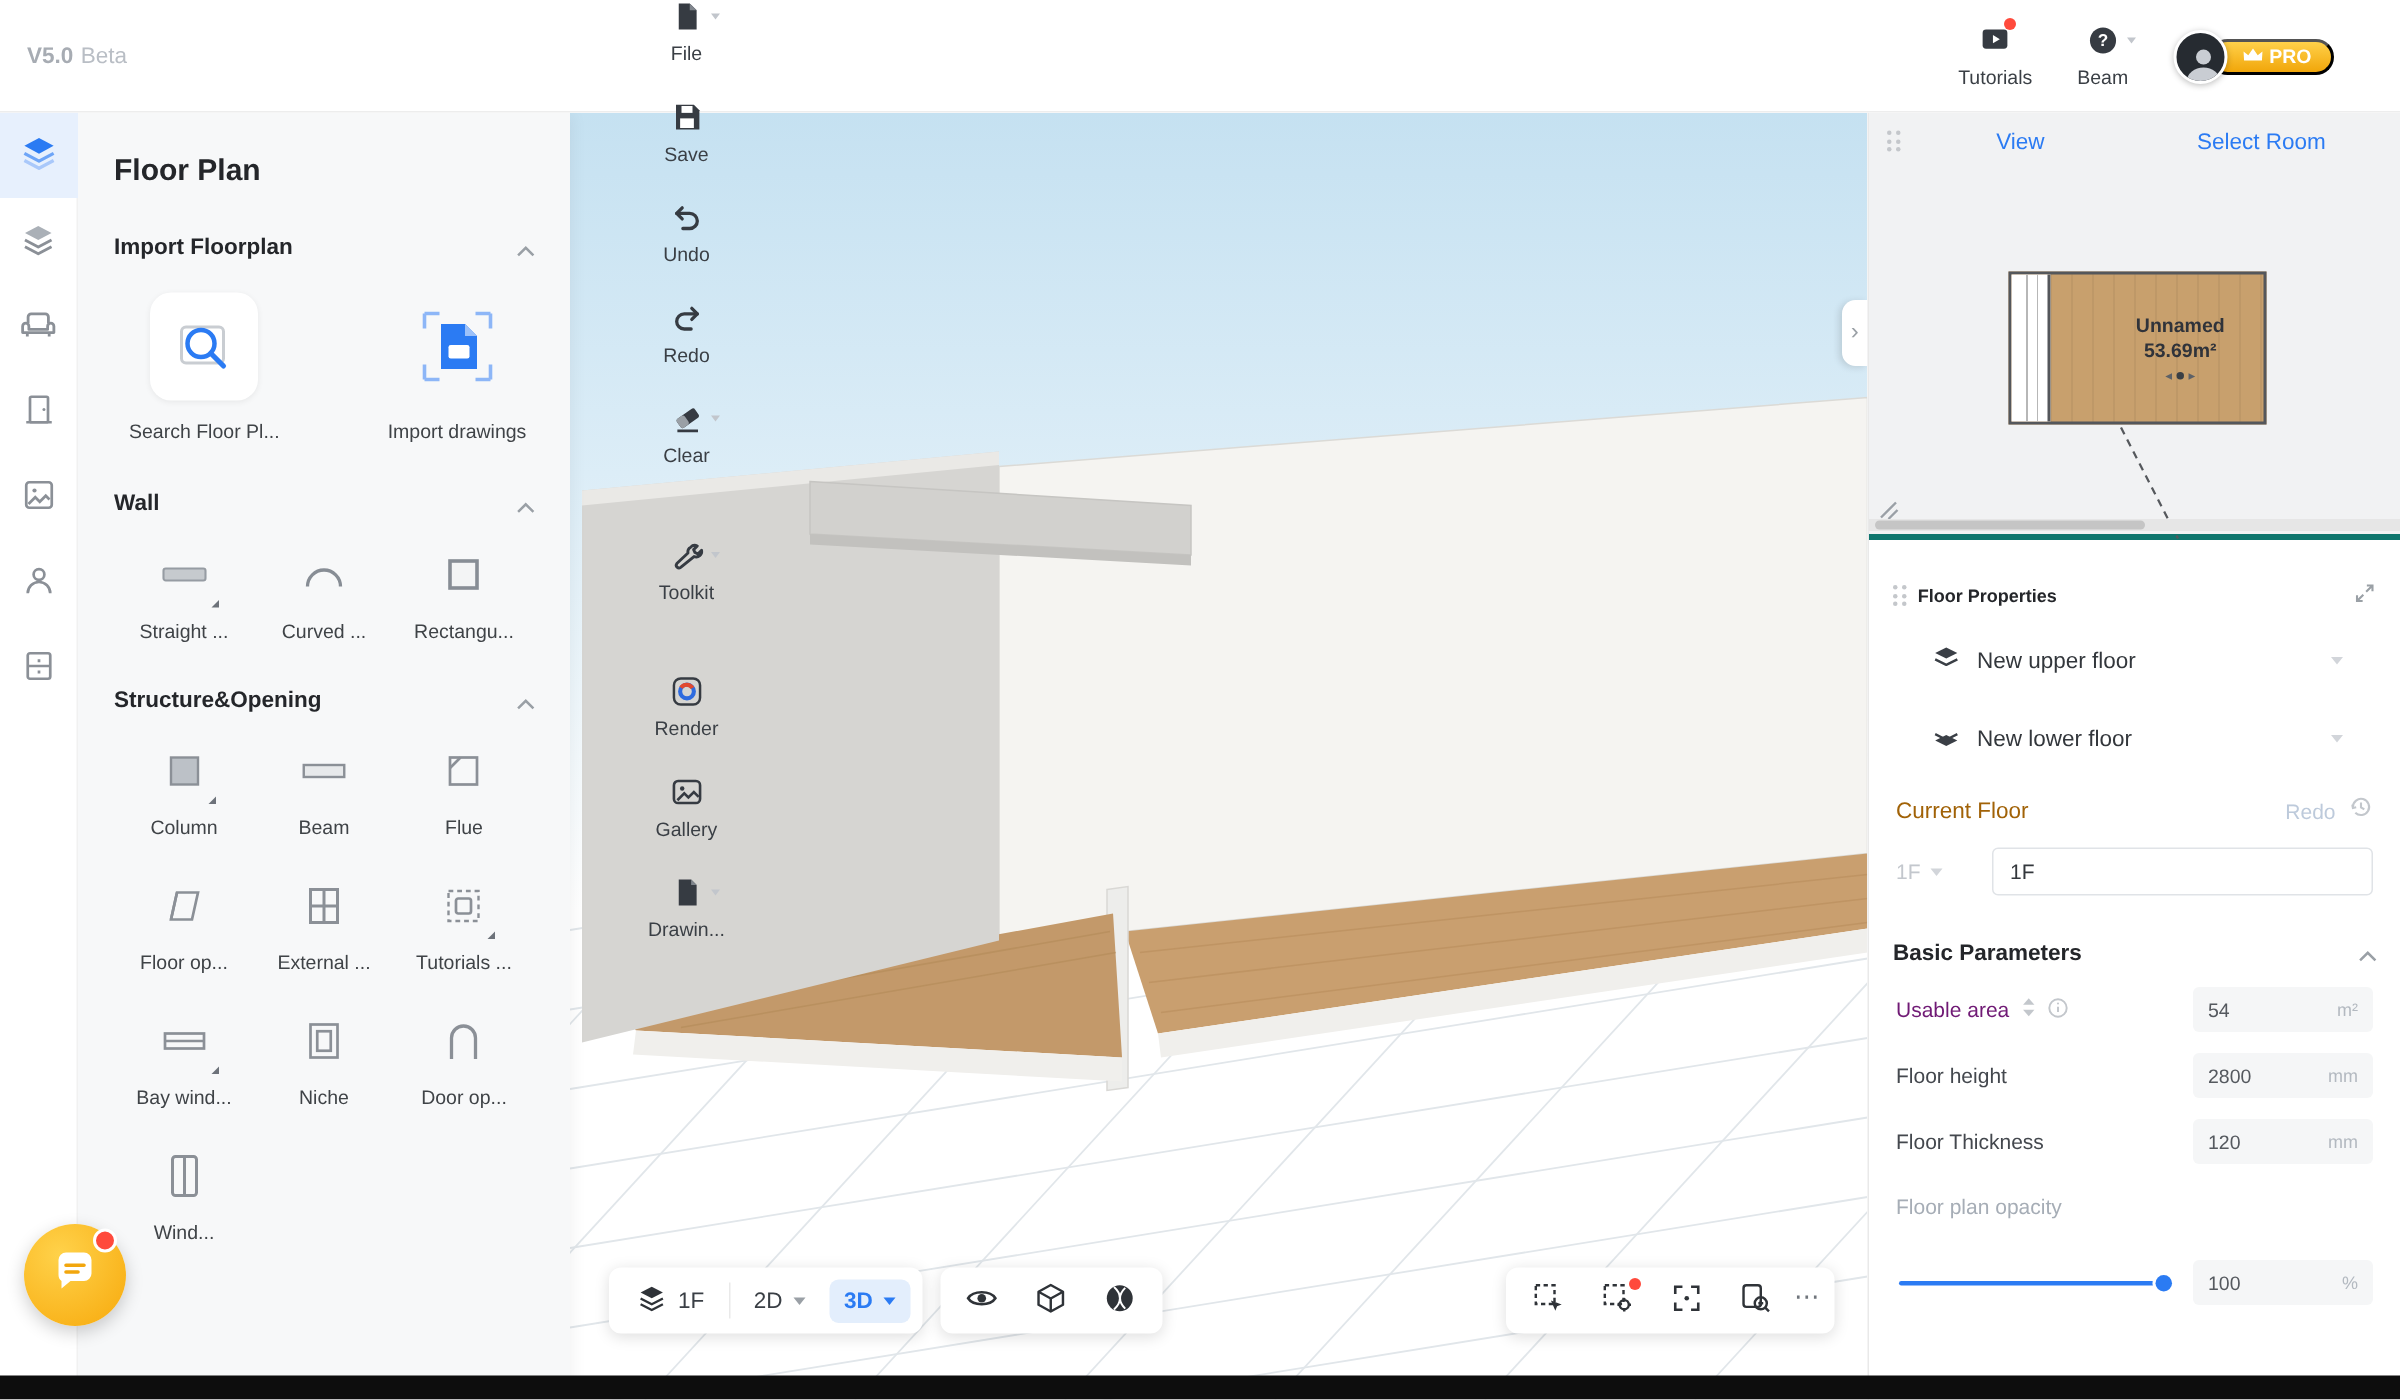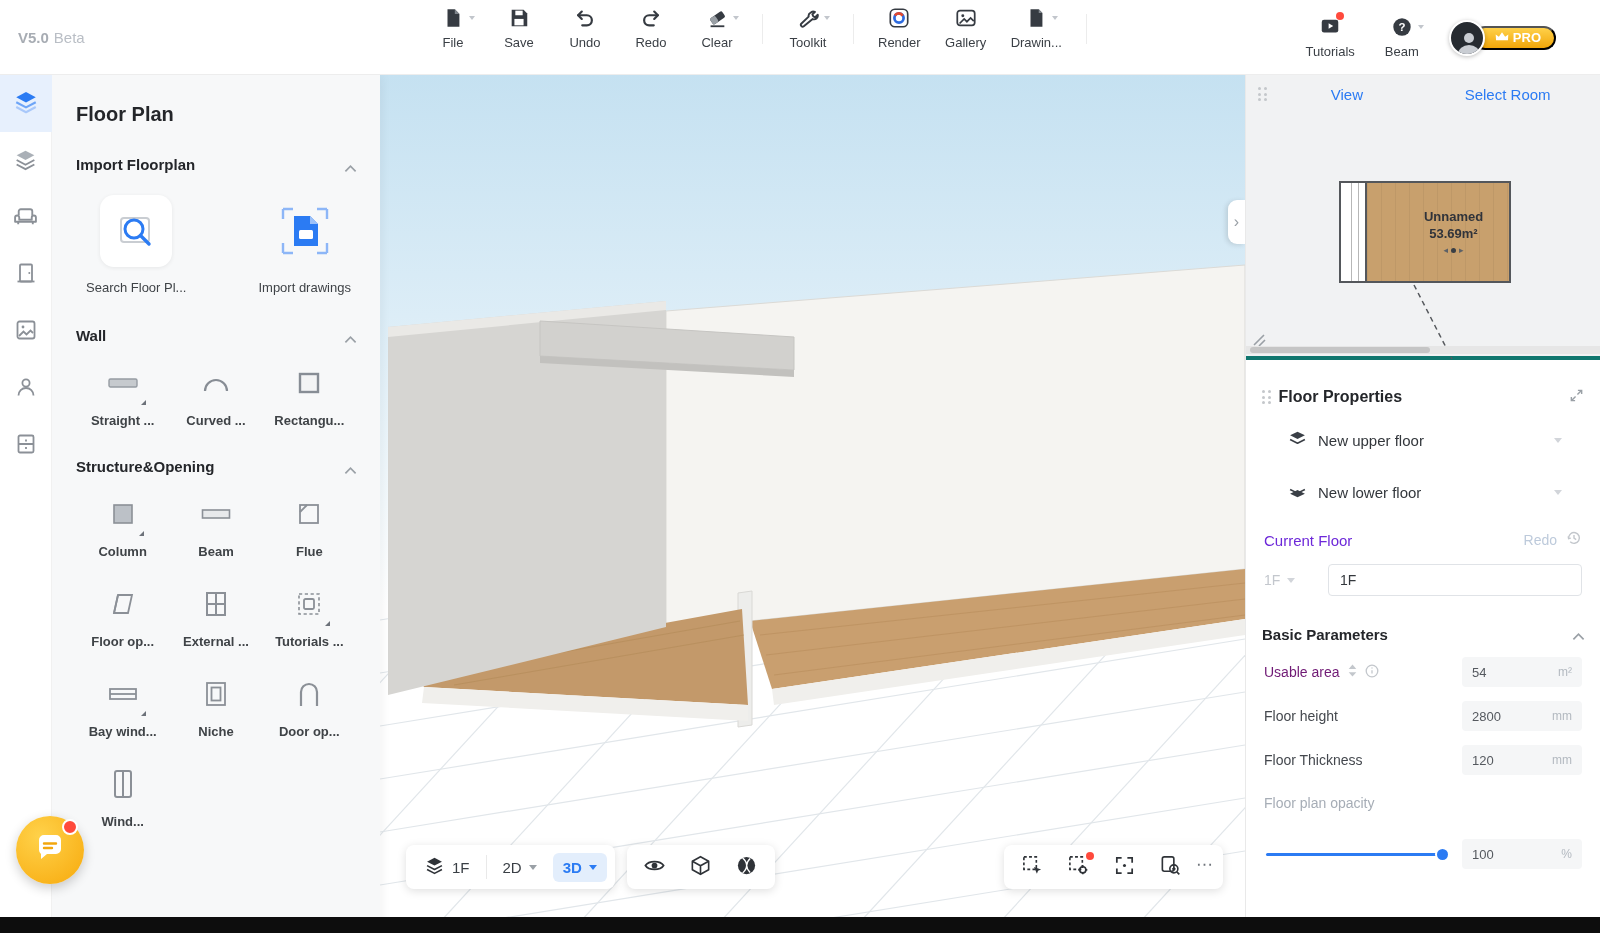--- a/index.html
+++ b/index.html
@@ -3,21 +3,21 @@
 <meta charset="utf-8">
 <style>
   * { margin:0; padding:0; box-sizing:border-box; }
   html,body { width:1600px; height:933px; overflow:hidden; }
   body { position:relative; font-family:"Liberation Sans",sans-serif; background:#fff; }
 
   
   .topbar { position:absolute; left:0; top:0; width:1600px; height:75px; background:#fff; border-bottom:1px solid #ededed; z-index:30; }
   .version { position:absolute; left:18px; top:29px; font-size:15px; font-weight:bold; color:#a7acb3; }
   .version .beta { font-weight:normal; color:#b9bec5; margin-left:5px; }
-  .tb-center { position:absolute; left:432px; top:0; height:57px; display:flex; align-items:center; gap:24px; }
+  .tb-center { position:absolute; left:432px; top:0; height:57px; display:flex; align-items:center; gap:24px;flex-direction:column; }
   .tool { display:flex; flex-direction:column; align-items:center; gap:4px; min-width:42px; cursor:pointer; background:none; border:none; font-family:inherit; }
   .tool-top { position:relative; height:24px; display:flex; align-items:center; }
   .caret { position:absolute; right:-11px; top:9px; width:0; height:0; border-left:3.5px solid transparent; border-right:3.5px solid transparent; border-top:4.5px solid #c2c6cc; }
   .tool-label { font-size:13px; color:#3a3f45; white-space:nowrap; }
   .tb-sep { width:1px; height:30px; background:#ececec; }
   .tb-right { position:absolute; right:44px; top:0; height:75px; display:flex; align-items:center; gap:26px; }
   .reddot { position:absolute; right:-3px; top:-4px; width:8px; height:8px; border-radius:50%; background:#ff4a3c; }
   .pro-wrap { display:flex; align-items:center; }
   .avatar { width:36px; height:36px; border-radius:50%; background:#262b31; border:2px solid #fff; box-shadow:0 1px 4px rgba(0,0,0,.25); z-index:2; position:relative; overflow:hidden; }
   .avatar svg { position:absolute; left:4px; top:6px; }
@@ -33,21 +33,21 @@
   .panel-title { font-size:20px; font-weight:bold; color:#24262a; }
   .section-header { display:flex; justify-content:space-between; align-items:center; margin:30px 0 20px; cursor:pointer; }
   .section-title { font-size:15px; font-weight:bold; color:#24262a; }
   .chev-up { width:12px; height:12px; }
   .import-cards { display:flex; gap:72px; padding:2px 2px 2px 10px;align-items:flex-end; }
   .card { display:flex; flex-direction:column; align-items:center; gap:13px; cursor:pointer; background:none; border:none; font-family:inherit; }
   .card-iconbox { width:72px; height:72px; border-radius:14px; display:flex; align-items:center; justify-content:center; }
   .card-iconbox.white { background:#fff; box-shadow:0 1px 4px rgba(0,0,0,.07); }
   .card-label { font-size:13px; color:#3f4347; }
   .tool-grid { display:grid; grid-template-columns:repeat(3,1fr); row-gap:26px; }
-  .grid-item { display:flex; flex-direction:column; align-items:center; gap:11px; cursor:pointer; background:none; border:none; font-family:inherit;font-weight:bold; }
+  .grid-item { display:flex; flex-direction:column; align-items:center; gap:11px; cursor:pointer; background:none; border:none; font-family:inherit; }
   .gi-icon { height:38px; display:flex; align-items:center; justify-content:center; position:relative; }
   .corner-tri { position:absolute; right:-8px; bottom:-3px; width:0; height:0; border-left:5px solid transparent; border-bottom:5px solid #6d727a; }
   .gi-label { font-size:13px; color:#3f4347; white-space:nowrap; }
 
   
   .canvas { position:absolute; left:380px; top:75px; width:865px; height:858px; overflow:hidden; z-index:5; }
   .scene { position:absolute; inset:0; }
   .expand-tab { position:absolute; right:0; top:125px; width:17px; height:44px; background:#fff; border:none; border-radius:9px 0 0 9px; box-shadow:-2px 1px 5px rgba(0,0,0,.12); color:#9aa0a6; font-size:16px; display:flex; align-items:center; justify-content:center; cursor:pointer; }
   .viewbar { position:absolute; left:26px; bottom:44px; display:flex; gap:12px; }
   .vb-group { background:#fff; border-radius:8px; box-shadow:0 2px 10px rgba(0,0,0,.13); display:flex; align-items:center; padding:4px 8px; gap:6px; height:44px; }
@@ -74,25 +74,25 @@
   .room-marker { display:flex; align-items:center; gap:3px; margin-top:3px; }
   .room-marker .tri { font-size:9px; color:#5d6167; line-height:1; }
   .room-marker .dot { width:5px; height:5px; border-radius:50%; background:#3a3f45; }
   .mm-scroll { position:absolute; left:0; right:0; top:271px; height:8px; background:#e6e6e6; }
   .mm-thumb { position:absolute; left:4px; top:1px; width:180px; height:6px; background:#c5c5c5; border-radius:3px; cursor:pointer; }
   .resize-handle { position:absolute; left:6px; top:258px; cursor:nwse-resize; background:none; border:none; }
   .mm-dash { position:absolute; inset:0; pointer-events:none; }
 
   .props { position:absolute; top:293px; left:0; right:0; bottom:0; background:#fff; padding:20px 16px 0; }
   .props-header { display:flex; align-items:center; gap:8px; }
-  .props-title { font-size:16px; font-weight:bold; color:#24262a; flex:1; }
+  .props-title { font-size:12px; font-weight:bold; color:#24262a; flex:1; }
   .floor-row { display:flex; align-items:center; gap:11px; height:36px; margin-top:16px; padding:0 22px 0 26px; cursor:pointer; background:none; border:none; width:100%; font-family:inherit; }
   .floor-row .fr-label { font-size:15px; color:#33373c; flex:1; text-align:left; }
   .current-row { display:flex; align-items:center; margin-top:20px; padding:0 2px; }
-  .cf-label { font-size:15px; color:#6d28d9; flex:1; }
+  .cf-label { font-size:15px; color:#a16207; flex:1; }
   .redo-link { font-size:14px; color:#bdcadb; margin-right:9px; background:none; border:none; cursor:pointer; font-family:inherit; }
   .select-row { display:flex; align-items:center; margin-top:14px; gap:16px; padding:0 2px; }
   .floor-select { display:flex; align-items:center; gap:7px; color:#c3c7cd; font-size:14px; width:48px; background:none; border:none; cursor:pointer; font-family:inherit; }
   .fs-caret { width:0; height:0; border-left:4px solid transparent; border-right:4px solid transparent; border-top:5px solid #d2d5da; }
   .floor-input { flex:1; height:32px; border:1px solid #e0e3e7; border-radius:4px; background:#fff; padding:0 11px; font-size:14px; color:#33373c; font-family:inherit; }
   .bp-header { display:flex; align-items:center; margin-top:30px; cursor:pointer; background:none; border:none; width:100%; font-family:inherit; }
   .bp-title { font-size:15px; font-weight:bold; color:#24262a; flex:1; text-align:left; }
   .param-row { display:flex; align-items:center; margin-top:14px; padding:0 2px; }
   .param-label { font-size:14px; flex:1; display:flex; align-items:center; gap:7px; }
   .muted { color:#701a75; } .dark { color:#44484e; }

